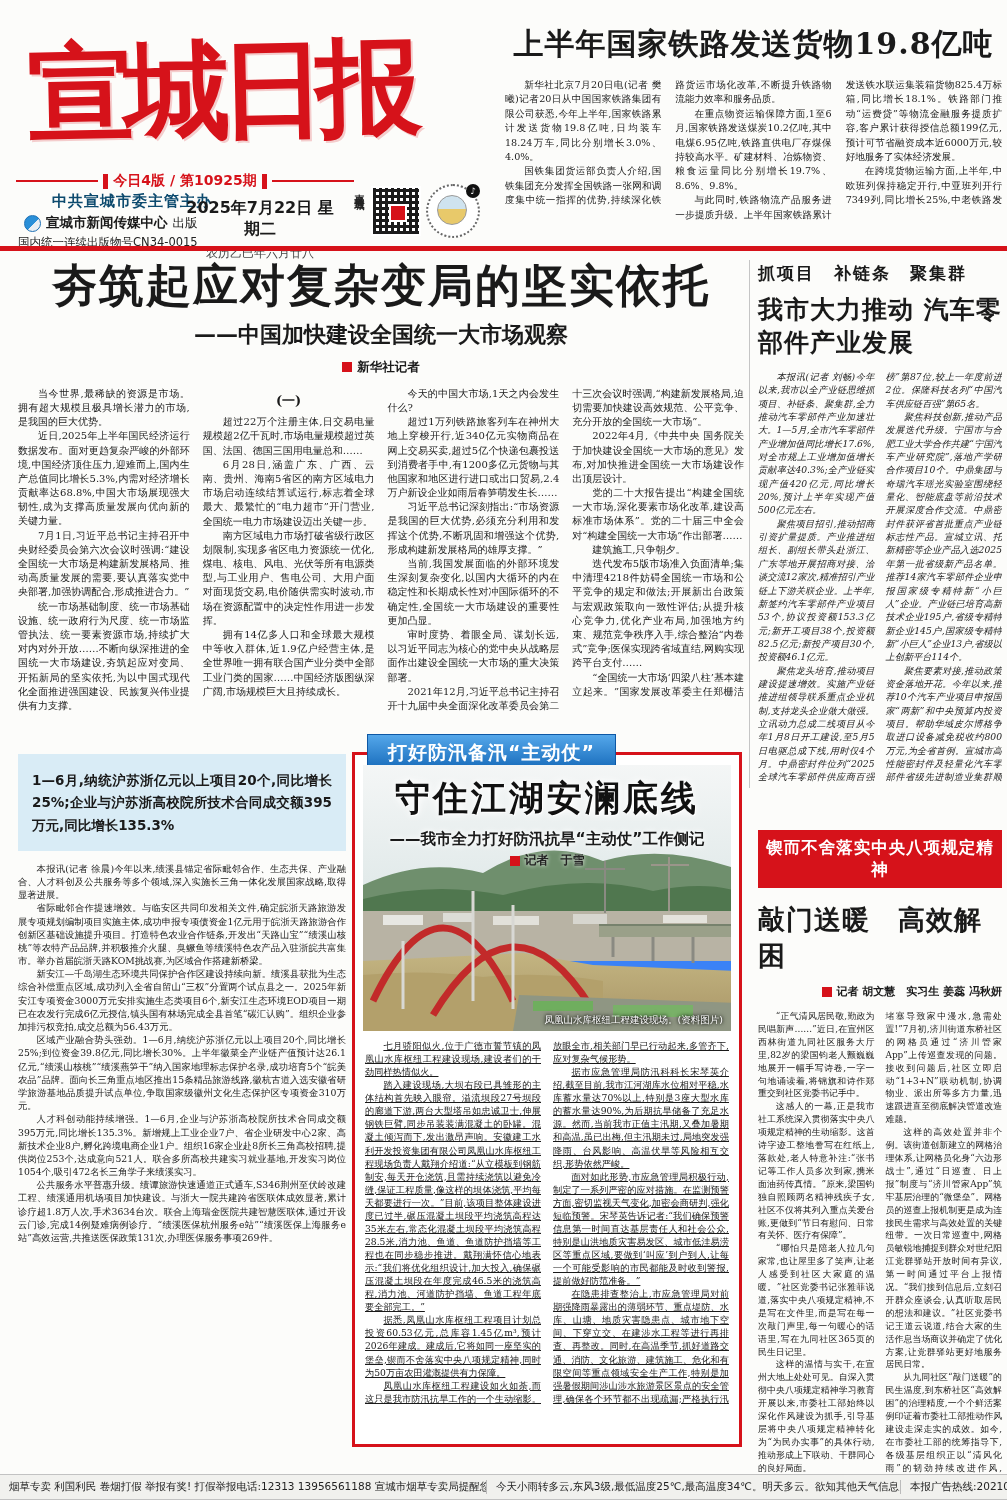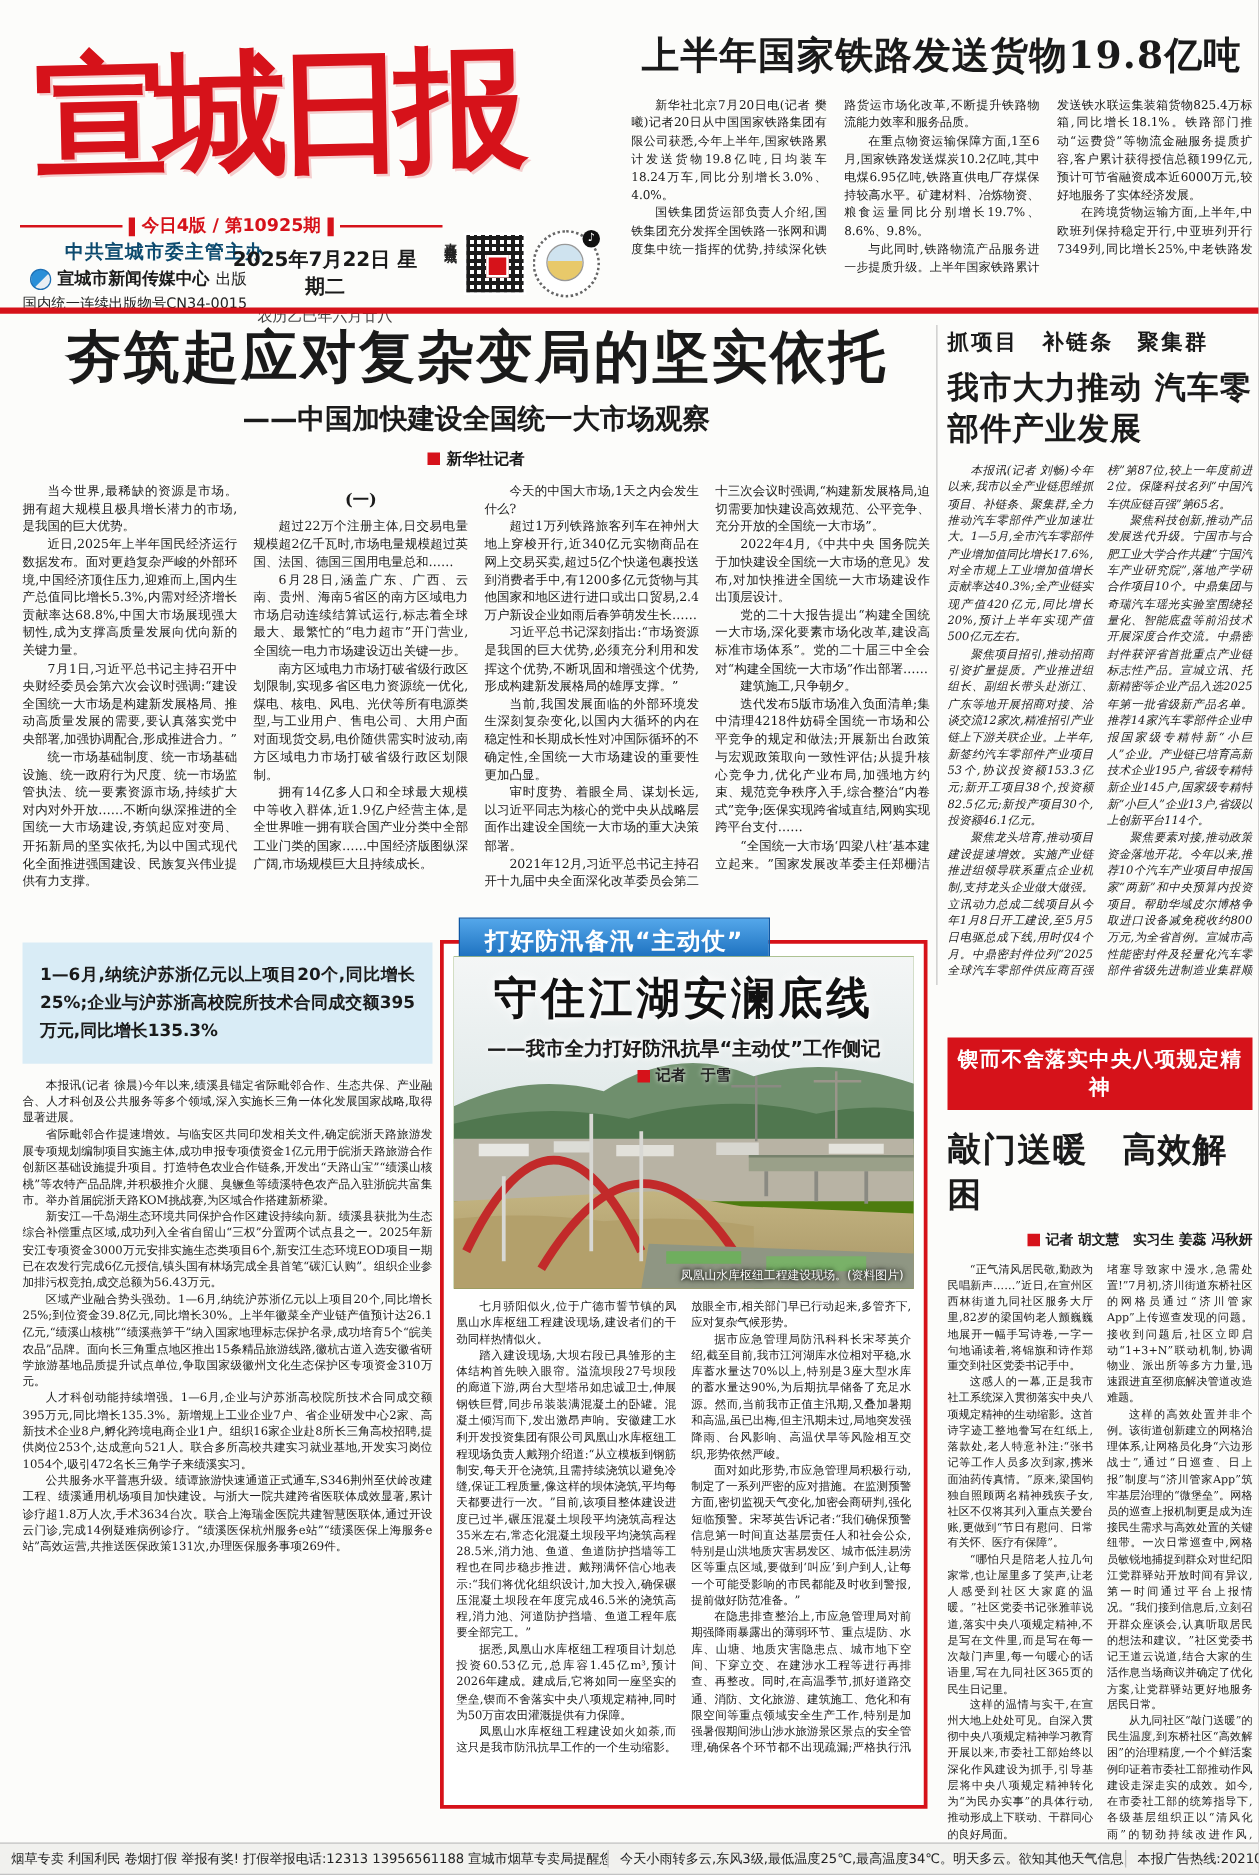--- a/index.html
+++ b/index.html
@@ -58,24 +58,24 @@
   .auto-title{font-size:25px;font-weight:900;line-height:1.3;margin-top:9px;letter-spacing:1px;}
   .auto-body{margin-top:11px;height:425px;overflow:hidden;column-count:2;column-gap:11px;
       font-size:9.2px;line-height:1.45;font-style:italic;}
   
   .jixi{left:18px;top:742px;width:328px;}
   .jixi-title{font-size:26px;font-weight:900;line-height:1.3;letter-spacing:1px;}
   .jixi-highlight{margin-top:12px;background:#d9ecf6;padding:15px 14px;font-size:13.5px;font-weight:bold;
       line-height:1.65;text-align:justify;}
   .jixi-body{margin-top:11px;height:488px;overflow:hidden;font-size:9.3px;line-height:1.42;}
   
-  .flood{left:352px;top:752px;width:390px;height:695px;border:3px solid #d6121a;box-sizing:border-box;background:#fff;}
+  .flood{left:352px;top:752px;width:390px;height:695px;border:3px solid #d6121a;box-sizing:border-box;background:#fff;text-decoration:underline;}
   .flood-badge{position:absolute;top:-21px;left:12px;padding:5px 20px;font-size:19px;font-weight:900;color:#fff;
       background:linear-gradient(180deg,#54a7ea,#1468b8);border:1px solid #0d57a4;letter-spacing:1px;}
-  .flood-photo{position:relative;margin:10px 8px 0 8px;height:266px;overflow:hidden;background:#4d7c0f;}
+  .flood-photo{position:relative;margin:10px 8px 0 8px;height:266px;overflow:hidden;background:#3b82f6;}
   .flood-photo svg{position:absolute;left:0;top:0;}
   .photo-overlay{position:absolute;left:0;top:10px;width:100%;text-align:center;}
   .flood-title{font-size:35px;font-weight:900;letter-spacing:3px;color:#111;
       text-shadow:0 0 6px #fff,0 0 12px #fff,1px 1px 0 #fff;}
   .flood-subtitle{font-size:15.5px;font-weight:900;margin-top:7px;text-shadow:0 0 5px #fff,0 0 8px #fff;}
   .flood-byline{margin-top:2px;font-size:12px;font-weight:bold;color:#222;text-shadow:0 0 4px #fff;text-align:center;}
   .photo-caption{position:absolute;right:8px;bottom:4px;font-size:9.5px;color:#fff;
       text-shadow:0 0 3px #000,0 0 5px #000;}
   .flood-body{margin:8px 10px 0 10px;height:372px;overflow:hidden;column-count:2;column-gap:12px;
       font-size:9.2px;line-height:1.42;}
@@ -160,21 +160,21 @@
       <div>
           <p>当今世界,最稀缺的资源是市场。拥有超大规模且极具增长潜力的市场,是我国的巨大优势。</p>
           <p>近日,2025年上半年国民经济运行数据发布。面对更趋复杂严峻的外部环境,中国经济顶住压力,迎难而上,国内生产总值同比增长5.3%,内需对经济增长贡献率达68.8%,中国大市场展现强大韧性,成为支撑高质量发展向优向新的关键力量。</p>
           <p>7月1日,习近平总书记主持召开中央财经委员会第六次会议时强调:“建设全国统一大市场是构建新发展格局、推动高质量发展的需要,要认真落实党中央部署,加强协调配合,形成推进合力。”</p>
           <p>统一市场基础制度、统一市场基础设施、统一政府行为尺度、统一市场监管执法、统一要素资源市场,持续扩大对内对外开放……不断向纵深推进的全国统一大市场建设,夯筑起应对变局、开拓新局的坚实依托,为以中国式现代化全面推进强国建设、民族复兴伟业提供有力支撑。</p>
         </div>
       <p class="sec-mark">(一)</p>
       <div>
           <p>超过22万个注册主体,日交易电量规模超2亿千瓦时,市场电量规模超过英国、法国、德国三国用电量总和……</p>
           <p>6月28日,涵盖广东、广西、云南、贵州、海南5省区的南方区域电力市场启动连续结算试运行,标志着全球最大、最繁忙的“电力超市”开门营业,全国统一电力市场建设迈出关键一步。</p>
-          <p>南方区域电力市场打破省级行政区划限制,实现多省区电力资源统一优化,煤电、核电、风电、光伏等所有电源类型,与工业用户、售电公司、大用户面对面现货交易,电价随供需实时波动,南方区域电力市场打破省级行政区划限制。</p>
+          <p>南方区域电力市场打破省级行政区划限制,实现多省区电力资源统一优化,煤电、核电、风电、光伏等所有电源类型,与工业用户、售电公司、大用户面对面现货交易,电价随供需实时波动,市场在资源配置中的决定性作用进一步发挥。</p>
           <p>拥有14亿多人口和全球最大规模中等收入群体,近1.9亿户经营主体,是全世界唯一拥有联合国产业分类中全部工业门类的国家……中国经济版图纵深广阔,市场规模巨大且持续成长。</p>
           <p>今天的中国大市场,1天之内会发生什么?</p>
           <p>超过1万列铁路旅客列车在神州大地上穿梭开行,近340亿元实物商品在网上交易买卖,超过5亿个快递包裹投送到消费者手中,有1200多亿元货物与其他国家和地区进行进口或出口贸易,2.4万户新设企业如雨后春笋萌发生长……</p>
           <p>习近平总书记深刻指出:“市场资源是我国的巨大优势,必须充分利用和发挥这个优势,不断巩固和增强这个优势,形成构建新发展格局的雄厚支撑。”</p>
           <p>当前,我国发展面临的外部环境发生深刻复杂变化,以国内大循环的内在稳定性和长期成长性对冲国际循环的不确定性,全国统一大市场建设的重要性更加凸显。</p>
           <p>审时度势、着眼全局、谋划长远,以习近平同志为核心的党中央从战略层面作出建设全国统一大市场的重大决策部署。</p>
           <p>2021年12月,习近平总书记主持召开十九届中央全面深化改革委员会第二十三次会议时强调,“构建新发展格局,迫切需要加快建设高效规范、公平竞争、充分开放的全国统一大市场”。</p>
           <p>2022年4月,《中共中央 国务院关于加快建设全国统一大市场的意见》发布,对加快推进全国统一大市场建设作出顶层设计。</p>
           <p>党的二十大报告提出“构建全国统一大市场,深化要素市场化改革,建设高标准市场体系”。党的二十届三中全会对“构建全国统一大市场”作出部署……</p>
           <p>建筑施工,只争朝夕。</p>

